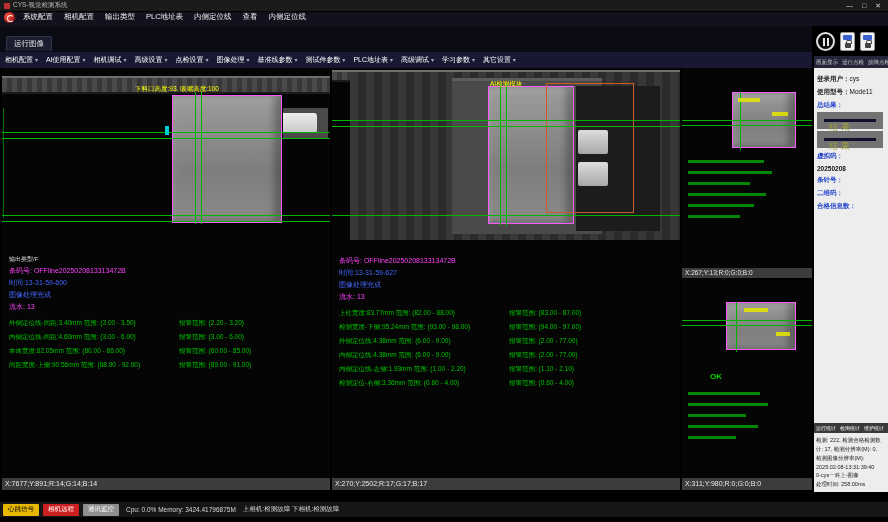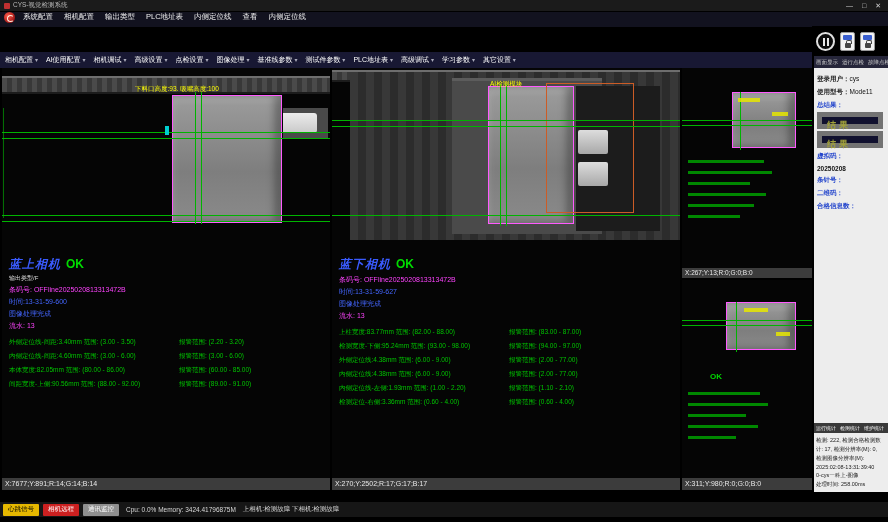--- a/index.html
+++ b/index.html
@@ -80,21 +80,21 @@
 .meas-row .val {color:#00c400; font-size:6.5px; width:170px; white-space:nowrap; overflow:hidden;}
 .meas-row .warn {color:#00c400; font-size:6.5px; white-space:nowrap;}
 
 
 .sidebar {position:absolute; left:814px; top:68px; width:74px; height:424px; background:#ededed; padding:3px; font-size:6.5px; color:#222;}
 .sb-row {margin-top:4px; white-space:nowrap; overflow:hidden;}
 .sb-label {color:#222; font-weight:bold;}
 .sb-label-blue {color:#2244cc; font-weight:bold;}
 .sb-value {color:#111;}
 .result-boxes {margin-top:2px;}
-.result-box {width:66px; height:17px; background:#10102e; border:5px solid #737373; margin-top:2px; color:#a0a03a; font-size:9px; font-weight:bold; line-height:16px; padding-left:5px; letter-spacing:3px;}
+.result-box {width:66px; height:17px; background:#10102e; border:7px solid #737373; margin-top:2px; color:#a0a03a; font-size:9px; font-weight:normal; line-height:16px; padding-left:5px; letter-spacing:3px;}
 .sb-stats {position:absolute; left:0; bottom:0; width:74px;}
 .sb-stats-header {background:#3a3a3a; color:#fff; font-size:5px; display:flex; gap:4px; padding:2px; white-space:nowrap;}
 .sb-stats-body {background:#ededed; padding:2px 2px 4px;}
 .sb-stats-body div {font-size:5.5px; color:#222; margin-top:2px; white-space:nowrap; overflow:hidden;}
 
 
 .statusbar {position:absolute; left:0; top:502px; width:888px; height:15px; background:#161616; display:flex; align-items:center; gap:7px; padding-left:3px;}
 .badge {font-size:6.5px; padding:1.5px 5px; border-radius:1px; white-space:nowrap;}
 .sb-text {color:#d8d8d8; font-size:6.5px; white-space:nowrap;}
 </style>
@@ -119,20 +119,23 @@
         <span class="menu-item">系统配置</span>
         <span class="menu-item">相机配置</span>
         <span class="menu-item">输出类型</span>
         <span class="menu-item">PLC地址表</span>
         <span class="menu-item">内侧定位线</span>
         <span class="menu-item">查看</span>
         <span class="menu-item">内侧定位线</span>
       </span>
   </div>
 
+  <div class="tabstrip">
+    <span class="tab">运行图像</span>
+  </div>
 
   <div class="toolbar">
       <span class="tool-item"><span>相机配置</span> <span class="arr">▾</span></span>
       <span class="tool-item"><span>AI使用配置</span> <span class="arr">▾</span></span>
       <span class="tool-item"><span>相机调试</span> <span class="arr">▾</span></span>
       <span class="tool-item"><span>高级设置</span> <span class="arr">▾</span></span>
       <span class="tool-item"><span>点检设置</span> <span class="arr">▾</span></span>
       <span class="tool-item"><span>图像处理</span> <span class="arr">▾</span></span>
       <span class="tool-item"><span>基准线参数</span> <span class="arr">▾</span></span>
       <span class="tool-item"><span>测试件参数</span> <span class="arr">▾</span></span>
@@ -176,23 +179,20 @@
       <div class="vline" style="left:199px;top:24px;height:132px;"></div>
       <div class="vline" style="left:1px;top:40px;height:110px;opacity:.6;"></div>
       <div class="hline" style="left:0;top:64px;width:328px;"></div>
       <div class="hline" style="left:0;top:70px;width:328px;"></div>
       <div class="hline" style="left:0;top:147px;width:328px;"></div>
       <div class="hline" style="left:0;top:153px;width:328px;"></div>
       <div class="cyanmark" style="left:163px;top:58px;width:4px;height:9px;"></div>
     </div>
     <div class="ytext" style="left:133px;top:17px;">下料口高度:93. 吸嘴高度:100</div>
     <div class="ovl" style="top:186px;width:320px;">
-      <div>
-        <span class="cam-title">蓝上相机</span><span class="cam-title ok">OK</span>
-      </div>
       <div class="tiny">输出类型/F</div>
       <div class="mag">条码号: OFFline2025020813313472B</div>
       <div class="blu">时间:13-31-59-600</div>
       <div class="blu">图像处理完成</div>
       <div class="mag">流水: 13</div>
       <div class="meas">
           <div class="meas-row">
             <span class="val">外侧定位线-间距:3.40mm 范围: (3.00 - 3.50)</span>
             <span class="warn">报警范围: (2.20 - 3.20)</span>
           </div>
@@ -226,23 +226,20 @@
       <div class="blob" style="left:246px;top:62px;width:30px;height:24px;"></div>
       <div class="blob" style="left:246px;top:94px;width:30px;height:24px;"></div>
       <div class="vline" style="left:168px;top:16px;height:142px;"></div>
       <div class="vline" style="left:174px;top:16px;height:142px;"></div>
       <div class="hline" style="left:0;top:52px;width:348px;"></div>
       <div class="hline" style="left:0;top:58px;width:348px;"></div>
       <div class="hline" style="left:0;top:147px;width:348px;"></div>
     </div>
     <div class="ytext" style="left:158px;top:12px;">AI检测模块</div>
     <div class="ovl" style="top:186px;width:340px;">
-      <div>
-        <span class="cam-title">蓝下相机</span><span class="cam-title ok">OK</span>
-      </div>
       <div class="mag">条码号: OFFline2025020813313472B</div>
       <div class="blu">时间:13-31-59-627</div>
       <div class="blu">图像处理完成</div>
       <div class="mag">流水: 13</div>
       <div class="meas">
           <div class="meas-row">
             <span class="val">上柱宽度:83.77mm 范围: (82.00 - 88.00)</span>
             <span class="warn">报警范围: (83.00 - 87.00)</span>
           </div>
           <div class="meas-row">

